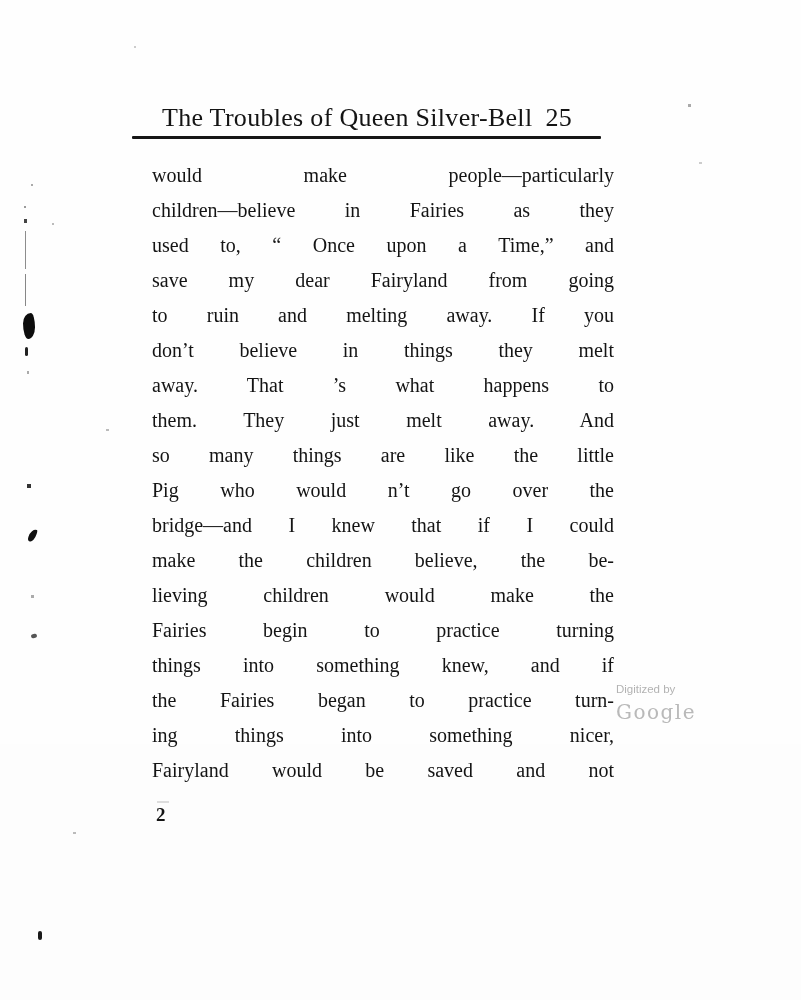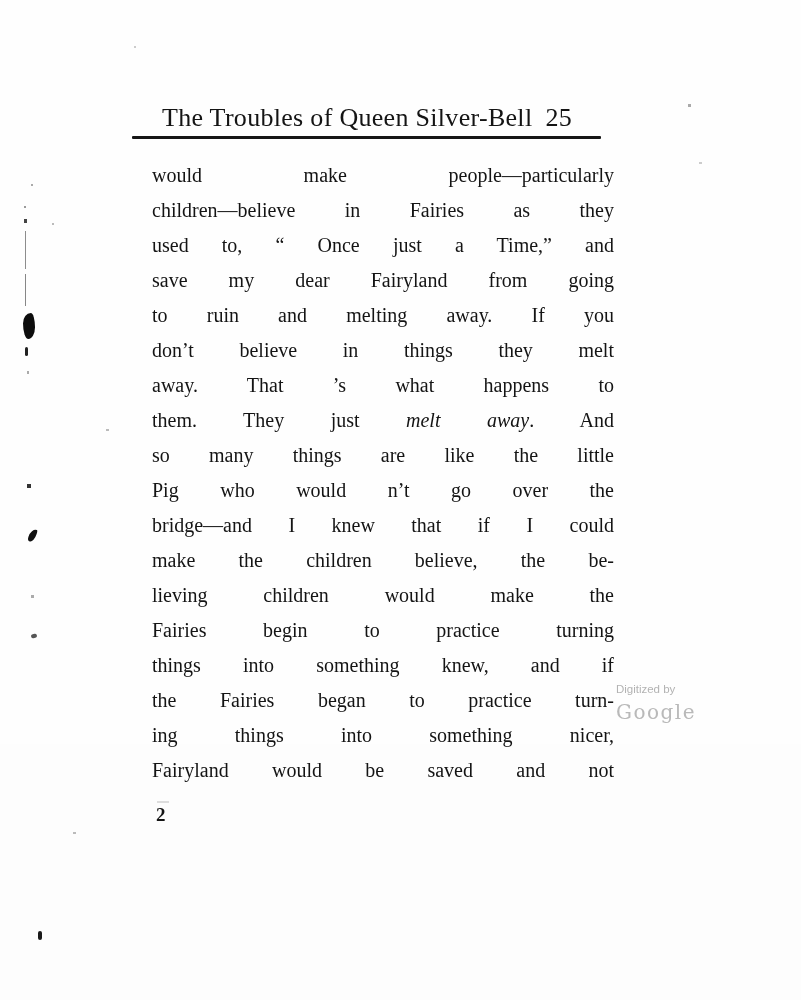--- a/index.html
+++ b/index.html
@@ -38,21 +38,21 @@
     font-size: 20px;
     margin-left: 16px;
   }
   .line {
     height: 35px;
     line-height: 35px;
     text-align: justify;
     text-align-last: justify;
     white-space: normal;
   }
-  .it { font-style: italic; }
+  .it { }
   
   #signature-mark {
     position: absolute;
     top: 805px; left: 156px;
     font-size: 19px;
     font-weight: bold;
     line-height: 1;
   }
   
   #watermark {
@@ -110,21 +110,21 @@
 
   <div id="running-head">
     <span>The Troubles of Queen Silver-Bell</span><span class="pagenum">25</span>
   </div>
 
   <div id="head-rule"></div>
 
   <div id="body-block">
       <div class="line"><span>would make people—particularly</span></div>
       <div class="line"><span>children—believe in Fairies as they</span></div>
-      <div class="line"><span>used to, “ Once just a Time,” and</span></div>
+      <div class="line"><span>used to, “ Once upon a Time,” and</span></div>
       <div class="line"><span>save my dear Fairyland from going</span></div>
       <div class="line"><span>to ruin and melting away.  If you</span></div>
       <div class="line"><span>don’t believe in things they melt</span></div>
       <div class="line"><span>away.  That ’s what happens to</span></div>
       <div class="line"><span>them.  They just </span><span class="it">melt away</span><span>.  And</span></div>
       <div class="line"><span>so many things are like the little</span></div>
       <div class="line"><span>Pig who would n’t go over the</span></div>
       <div class="line"><span>bridge—and I knew that if I could</span></div>
       <div class="line"><span>make the children believe, the be-</span></div>
       <div class="line"><span>lieving children would make the</span></div>

